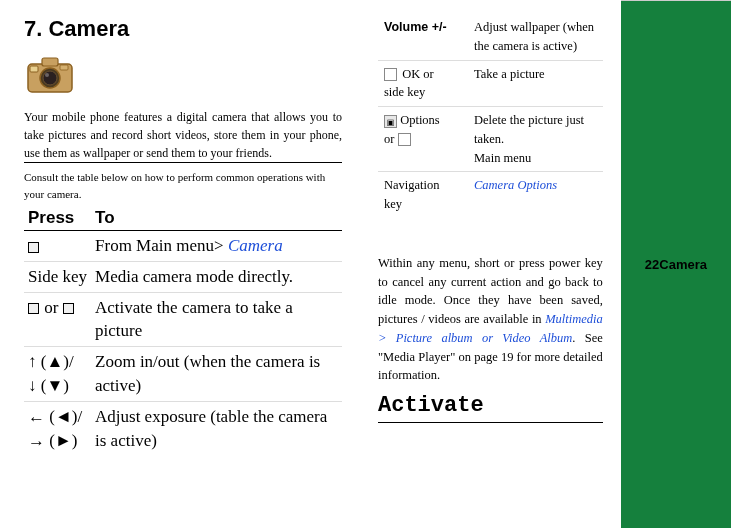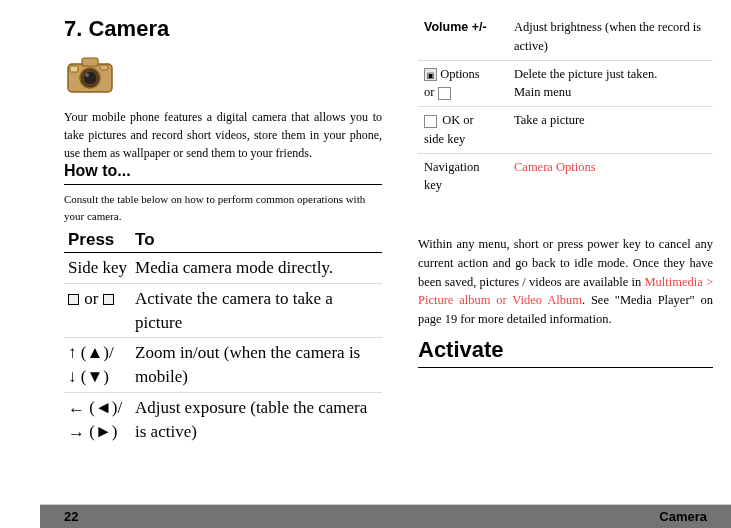--- a/index.html
+++ b/index.html
@@ -7,23 +7,22 @@
       width: 731px;
       height: 528px;
       font-family: Georgia, 'Times New Roman', serif;
       font-size: 13px;
       background: #fff;
       color: #000;
       overflow: hidden;
     }
     .page-container {
       display: flex;
-      flex-direction: column;
+      flex-direction: row;
       height: 100%;
-      padding-left: 40px;
     }
     .content-area {
       display: flex;
       flex: 1;
       padding: 0;
     }
     .left-column {
       width: 360px;
       padding: 16px 18px 12px 24px;
       border-right: none;
@@ -77,21 +76,22 @@
       line-height: 1.4;
     }
     .press-table tbody tr:first-child td {
       border-top: 1px solid #ccc;
     }
     .press-table tbody tr td:first-child {
       white-space: nowrap;
       min-width: 65px;
     }
     .link-text {
-      color: #ef4444;
+      color: #1d4ed8;
+      font-style: italic;
     }
     .nav-icon {
       display: inline-block;
       width: 11px;
       height: 11px;
       border: 1px solid #000;
       background: #f0f0f0;
       vertical-align: middle;
       margin-right: 1px;
     }
@@ -108,37 +108,37 @@
       line-height: 1.5;
     }
     .right-table tbody tr td:first-child {
       width: 90px;
       white-space: nowrap;
       margin-left: 48px;
     }
     .activate-heading {
       font-size: 22px;
       font-weight: bold;
-      font-family: Liberation Sans, sans-serif;
+      font-family: Liberation Mono, monospace;
       margin-bottom: 4px;
     }
     .right-body-text {
       font-size: 12.5px;
       line-height: 1.5;
       text-align: justify;
       margin-bottom: 8px;
       margin-top: 36px;
     }
     .footer-bar {
       display: flex;
       justify-content: space-between;
       align-items: center;
       padding: 4px 24px;
       border-top: 1px solid #ccc;
-      background: #737373;
+      background: #15803d;
     }
     .footer-page-num {
       font-size: 13px;
       font-weight: bold;
       font-family: Arial, sans-serif;
     }
     .footer-chapter {
       font-size: 13px;
       font-weight: bold;
       font-family: Arial, sans-serif;
@@ -193,66 +193,69 @@
           <rect x="18" y="6" width="16" height="8" rx="2" fill="#c8a060" stroke="#8b6020" stroke-width="1.2"></rect>
 
           <rect x="6" y="14" width="8" height="6" rx="1" fill="#e8d090" stroke="#8b6020" stroke-width="1"></rect>
 
           <rect x="36" y="13" width="8" height="5" rx="1" fill="#d4b070" stroke="#8b6020" stroke-width="0.8"></rect>
         </svg>
       </div>
 
       <div class="body-text">Your mobile phone features a digital camera that allows you to take pictures and record short videos, store them in your phone, use them as wallpaper or send them to your friends.</div>
 
-      <div class="how-to-heading">How to...</div>
       <hr class="section-divider">
       <div class="sub-text">Consult the table below on how to perform common operations with your camera.</div>
 
       <table class="press-table">
         <thead>
           <tr>
             <th>Press</th>
             <th>To</th>
           </tr>
         </thead>
         <tbody>
+          <tr class="table-row">
+            <td><span class="nav-icon"></span></td>
+            <td>From Main menu&gt; <span class="link-text">Camera</span></td>
+          </tr>
           <tr class="table-row row-divider">
             <td>Side key</td>
             <td>Media camera mode directly.</td>
           </tr>
           <tr class="table-row row-divider">
             <td><span class="nav-icon"></span> or <span class="nav-icon"></span></td>
             <td>Activate the camera to take a picture</td>
           </tr>
           <tr class="table-row row-divider">
             <td style="white-space:nowrap; line-height:1.4;">↑ (▲)/<br>↓ (▼)</td>
-            <td>Zoom in/out (when the camera is mobile)</td>
+            <td>Zoom in/out (when the camera is active)</td>
           </tr>
           <tr class="table-row row-divider">
             <td style="white-space:nowrap; line-height:1.4;">← (◄)/<br>→ (►)</td>
             <td>Adjust exposure (table the camera is active)</td>
           </tr>
         </tbody>
       </table>
     </div>
 
     <div class="right-column">
       <table class="right-table">
         <tbody>
           <tr>
             <td><span class="vol-key">Volume +/-</span></td>
-            <td>Adjust brightness (when the record is active)</td>
+            <td>Adjust wallpaper (when the camera is active)</td>
+          </tr>
+          <tr class="row-divider">
+            <td><span class="ok-box"></span> OK or<br>side key</td>
+            <td>Take a picture</td>
           </tr>
           <tr class="row-divider">
             <td style="line-height:1.5;"><span class="options-icon">▣</span> Options<br>or <span class="ok-box"></span></td>
             <td>Delete the picture just taken.<br>Main menu</td>
-          </tr>
-          <tr class="row-divider">
-            <td><span class="ok-box"></span> OK or<br>side key</td>
-            <td>Take a picture</td>
           </tr>
           <tr class="row-divider">
             <td>Navigation<br>key</td>
             <td><span class="link-text">Camera Options</span></td>
           </tr>
         </tbody>
       </table>
 
       <div class="right-body-text">
         Within any menu, short or press power key to cancel any current action and go back to idle mode. Once they have been saved, pictures / videos are available in <span class="link-text">Multimedia &gt; Picture album or Video Album</span>. See "Media Player" on page 19 for more detailed information.

